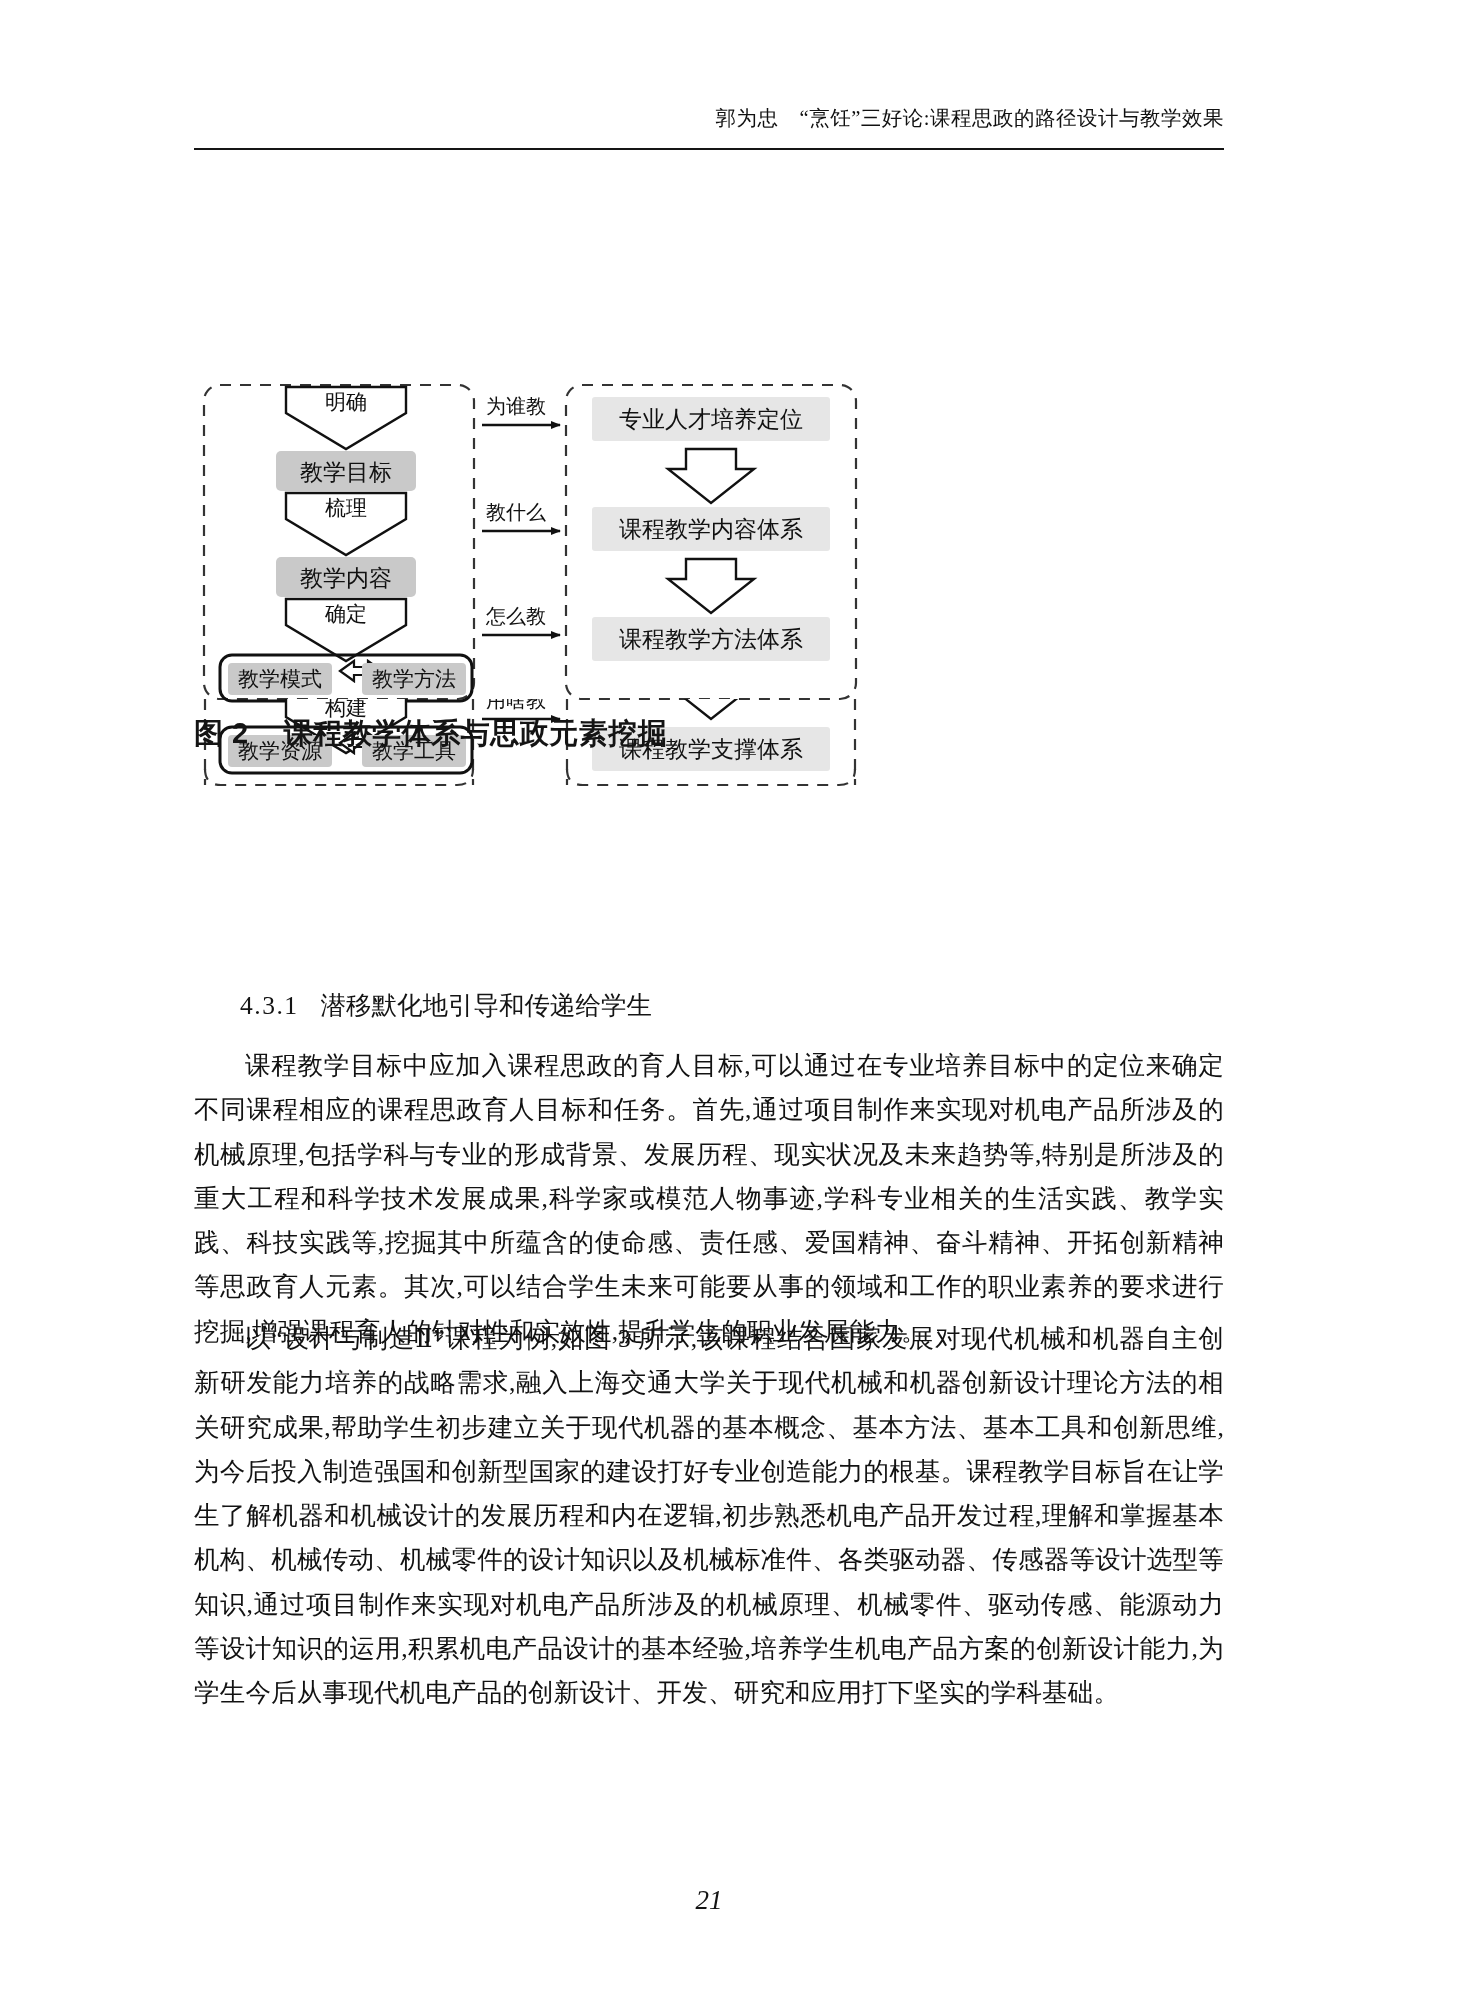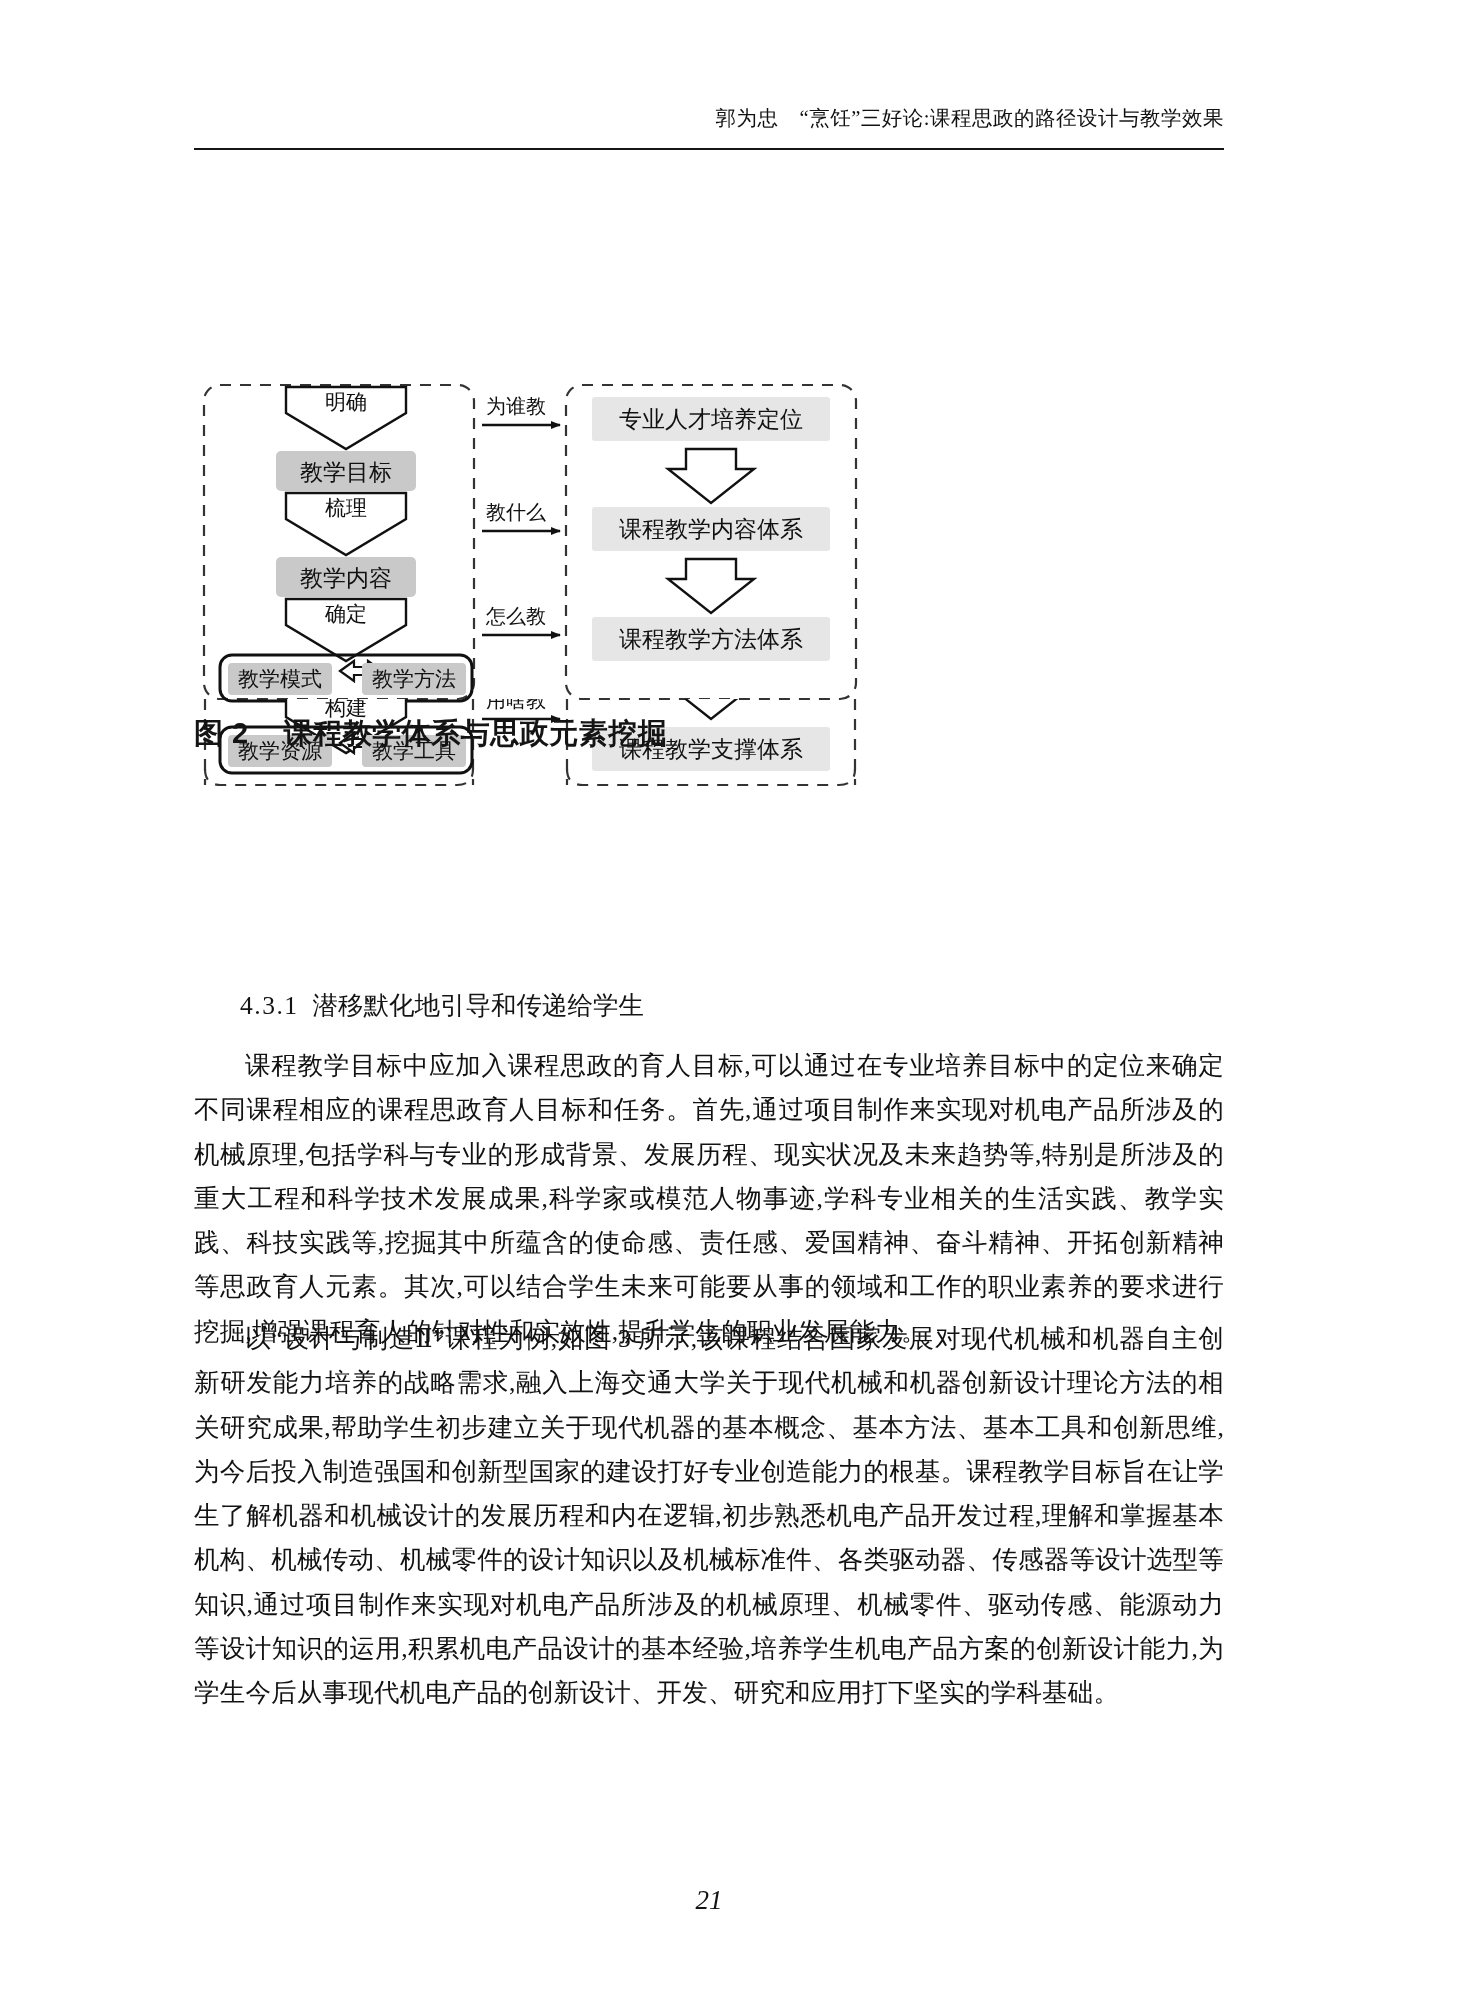--- a/index.html
+++ b/index.html
@@ -68,21 +68,21 @@
     position: absolute;
     top: 986px;
     left: 46px;
     font-size: 25.5px;
     line-height: 40px;
     white-space: nowrap;
   }
   .heading .num {
     font-family: "Liberation Serif", serif;
     letter-spacing: 1.5px;
-    margin-right: 14px;
+    margin-right: 22px;
   }
 
   
   .figure {
     position: absolute;
     top: 377px;
     left: 0;
     width: 1030px;
     height: 390px;
   }

